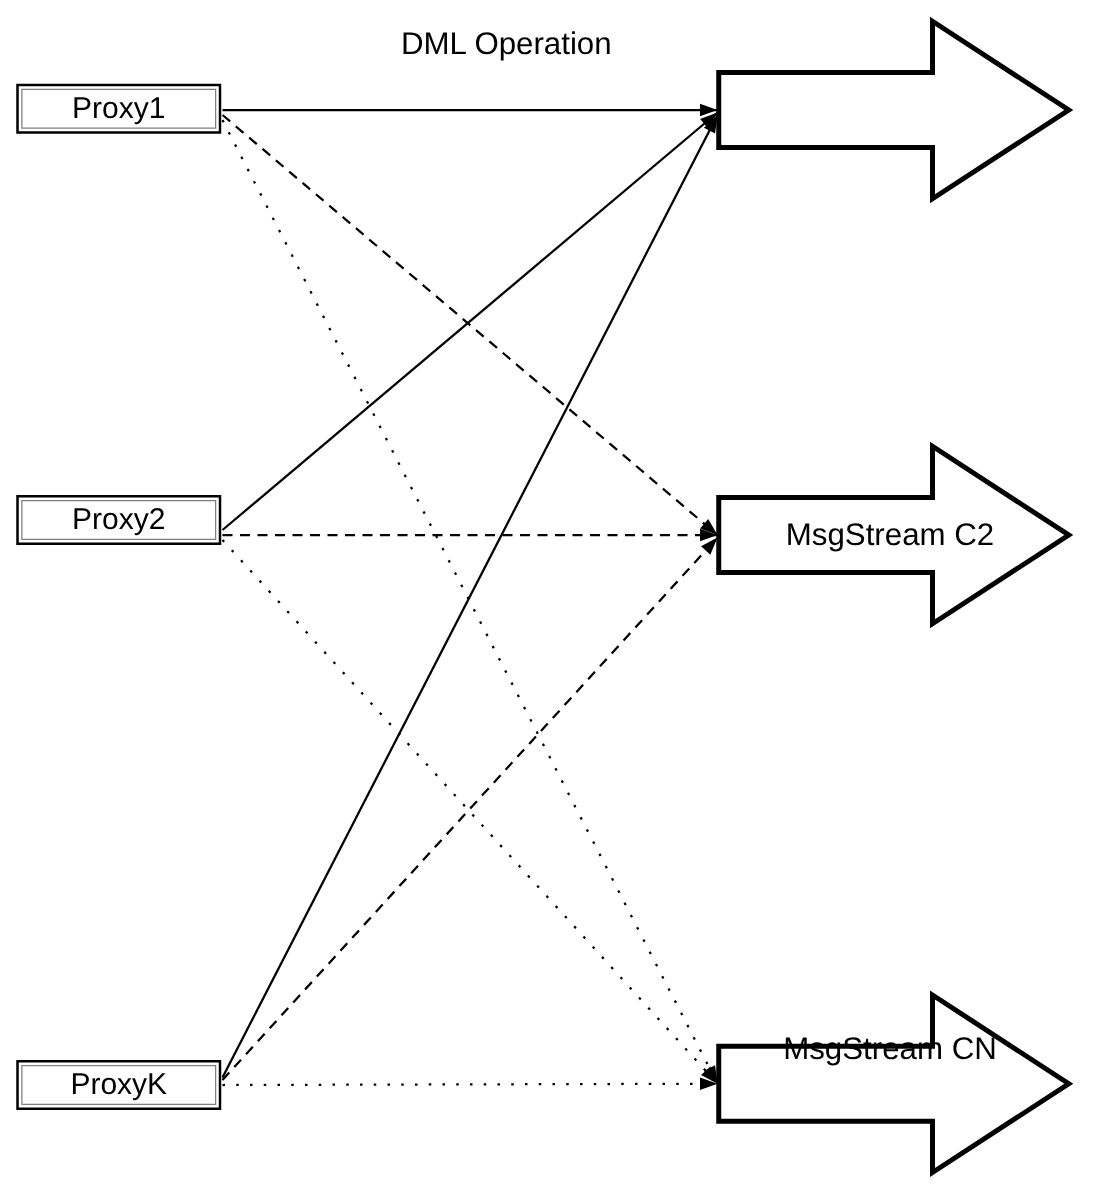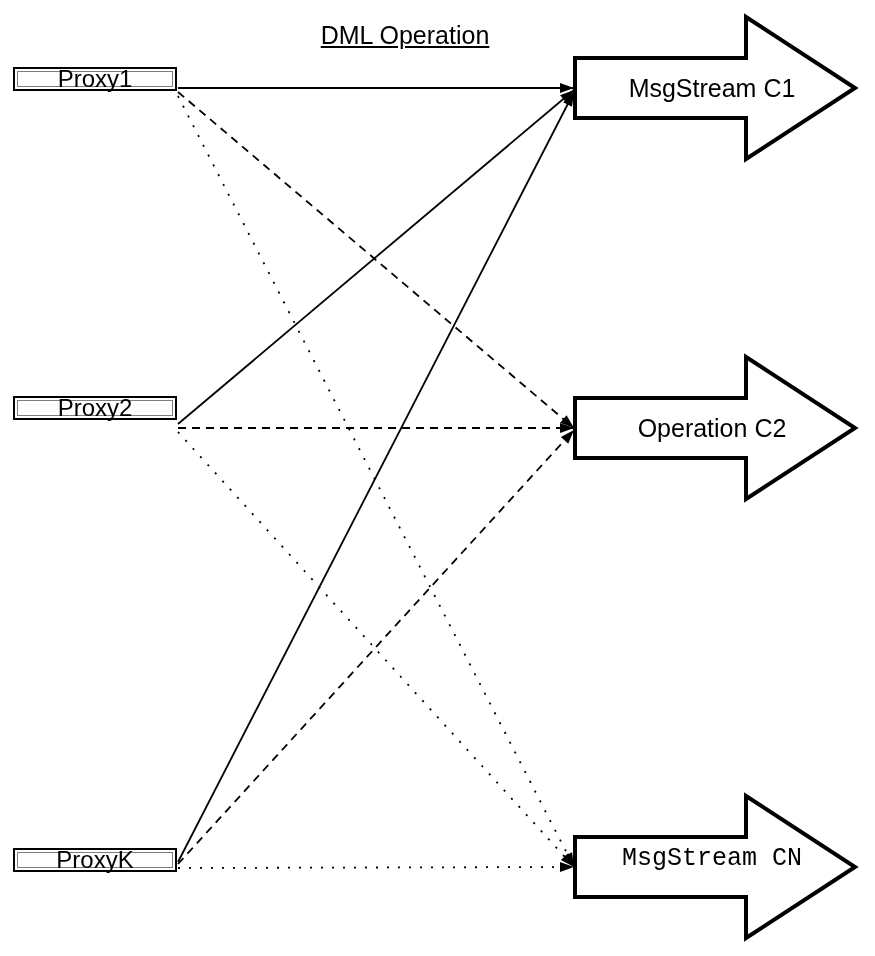--- a/index.html
+++ b/index.html
@@ -32,21 +32,21 @@
   .stream-arrow {
     fill: #ffffff;
     stroke: #000000;
     stroke-width: 4;
     stroke-miterlimit: 10;
   }
   .proxy-node {
     position: absolute;
     box-sizing: border-box;
     width: 164px;
-    height: 24px;
+    height: 40px;
     background: #ffffff;
     border: 2px solid #000000;
     padding: 2px;
   }
   .proxy-inner {
     box-sizing: border-box;
     width: 100%;
     height: 100%;
     border: 1px solid #7f7f7f;
     display: flex;
@@ -62,32 +62,32 @@
     width: 274px;
     height: 30px;
     line-height: 30px;
     text-align: center;
     font-size: 25px;
     color: #000000;
     white-space: nowrap;
   }
   .stream-label.c1 { top: 73px; }
   .stream-label.c2 { top: 413px; }
-  .stream-label.cn { top: 844px; font-family: Liberation Mono, monospace; }
+  .stream-label.cn { top: 824px; }
   .edge-label {
     position: absolute;
     left: 285px;
     top: 22px;
     width: 240px;
     text-align: center;
     font-size: 25px;
     line-height: 27px;
     color: #000000;
   }
-  .edge-label span { display: block; white-space: nowrap; text-decoration: underline; }
+  .edge-label span { display: block; white-space: nowrap; }
 </style>
 </head>
 <body>
 
 <div class="stage">
 
   <svg class="diagram-svg" viewBox="0 0 875 956">
     <defs>
       <marker id="arrowhead" viewBox="0 0 16 12" markerWidth="16" markerHeight="12" refX="15" refY="6" orient="auto" markerUnits="userSpaceOnUse">
         <path d="M1,1 L15,6 L1,11 Z" fill="#000000"></path>
@@ -122,17 +122,16 @@
   <div class="proxy-node" style="left:13px; top:67px;">
     <div class="proxy-inner">Proxy1</div>
   </div>
   <div class="proxy-node" style="left:13px; top:396px;">
     <div class="proxy-inner">Proxy2</div>
   </div>
   <div class="proxy-node" style="left:13px; top:848px;">
     <div class="proxy-inner">ProxyK</div>
   </div>
 
-  <div class="stream-label c1">MsgStream C1</div>
-  <div class="stream-label c2">Operation C2</div>
+  <div class="stream-label c2">MsgStream C2</div>
   <div class="stream-label cn">MsgStream CN</div>
 
 </div>
 
 </body></html>

